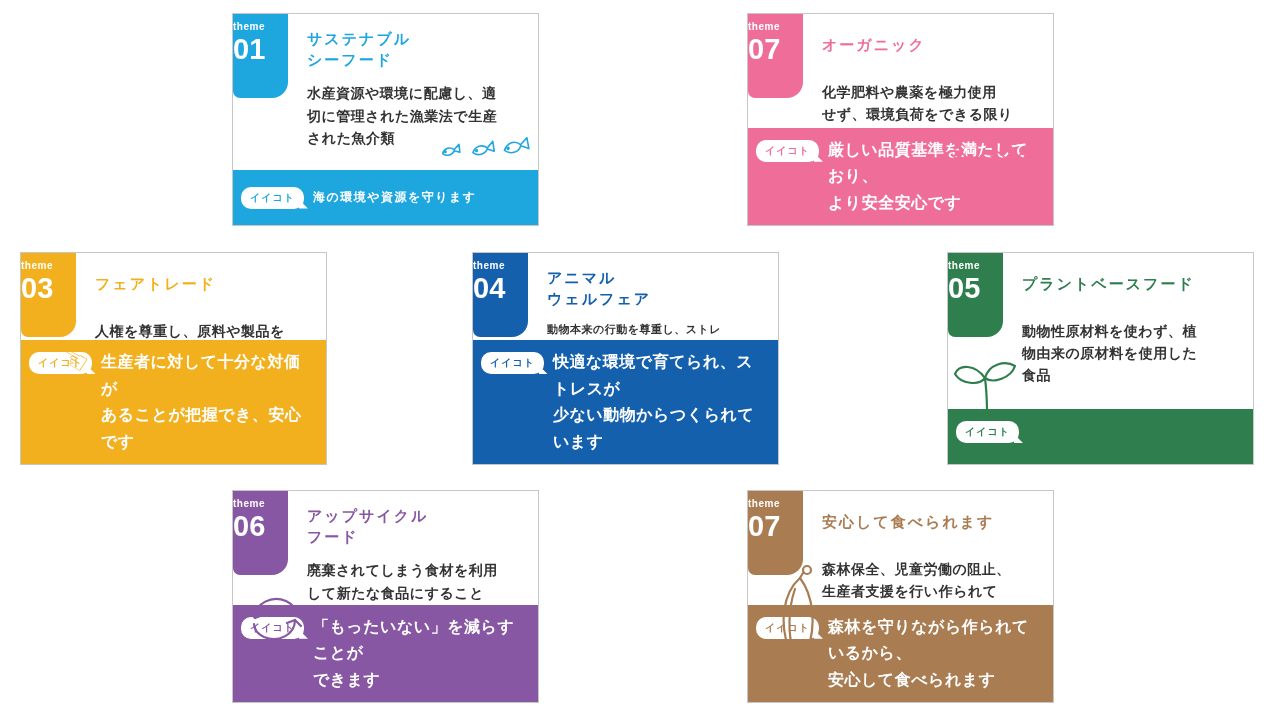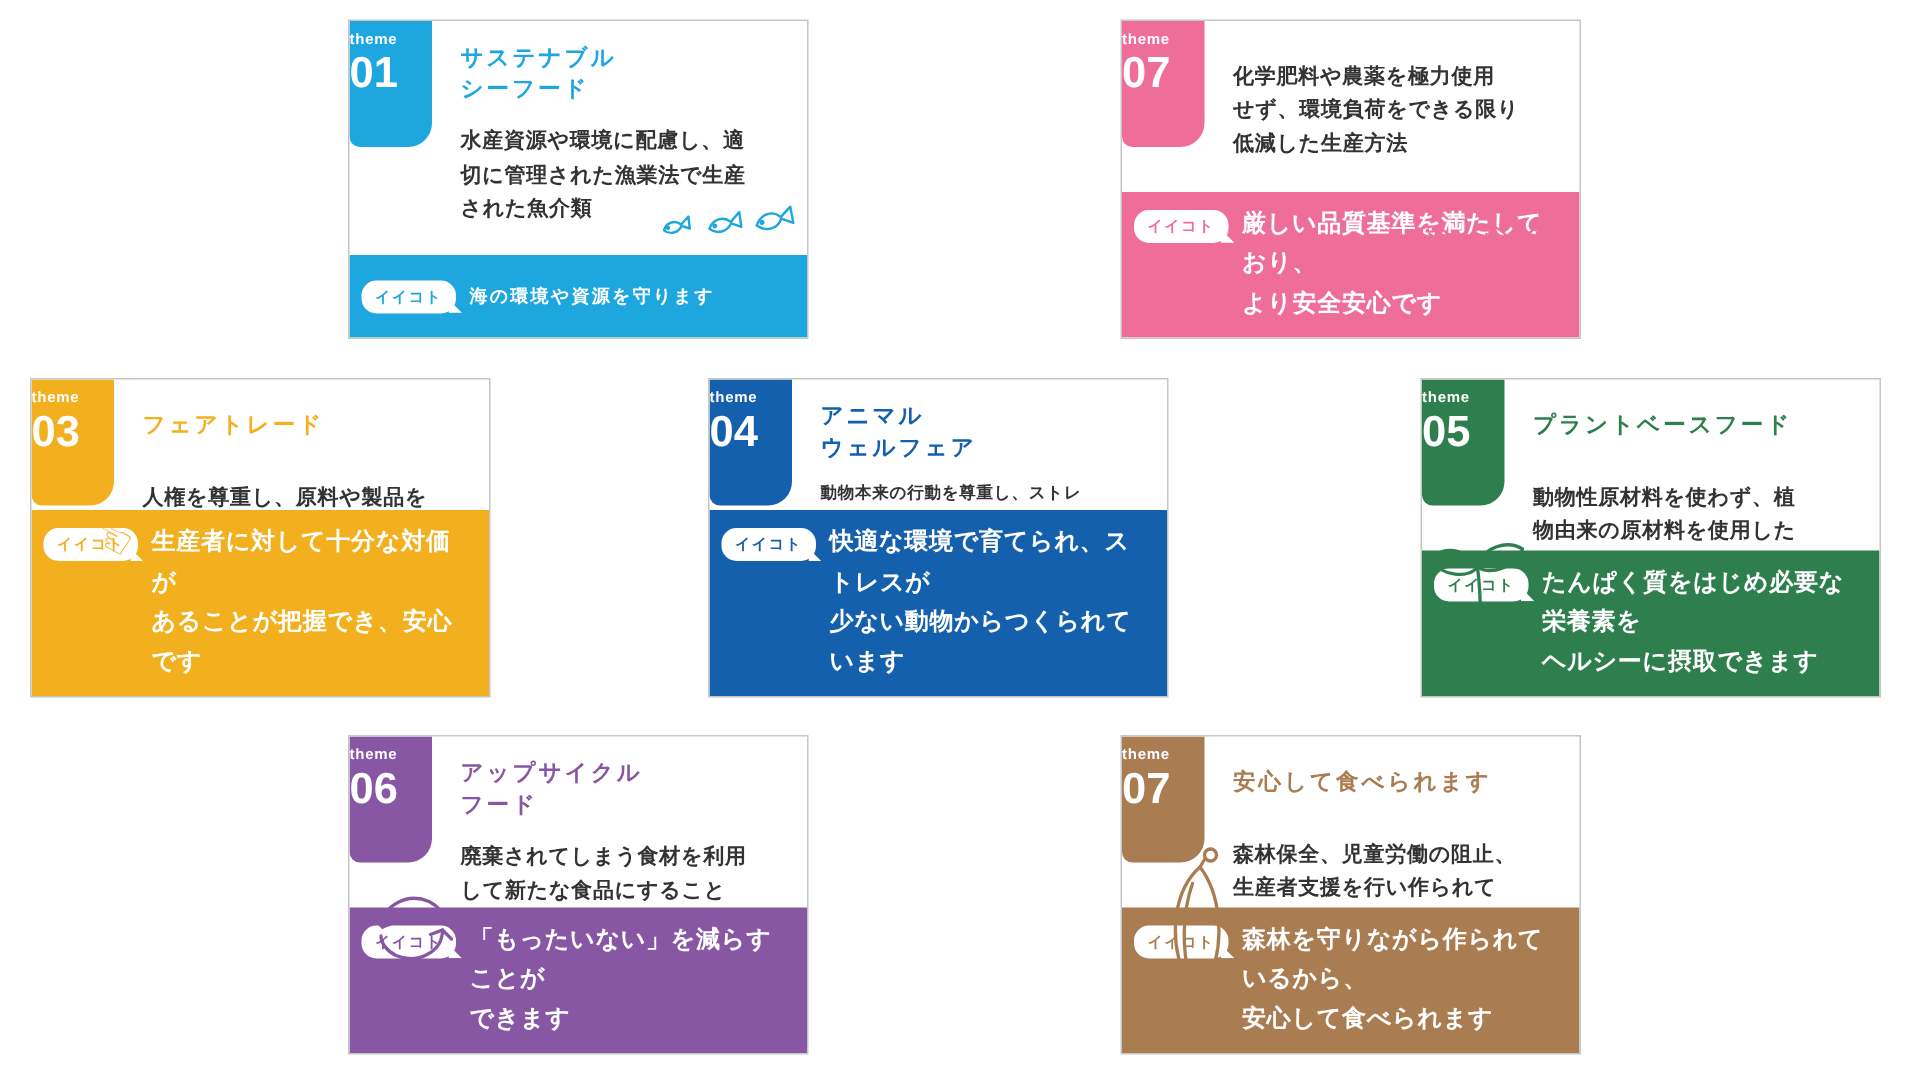--- a/index.html
+++ b/index.html
@@ -110,20 +110,21 @@
     <span class="pill">イイコト</span>
     <span class="benefit">海の環境や資源を守ります</span>
   </div>
 </div>
 
 <div class="card card2 one pos2" style="--c: #EE6D99;">
   <div class="badge">
     <span class="t">theme</span>
     <span class="n">07</span>
   </div>
+  <div class="title">オーガニック</div>
   <div class="desc">化学肥料や農薬を極力使用
 せず、環境負荷をできる限り
 低減した生産方法</div>
   <div class="icon">
     <svg width="110" height="20" viewBox="0 0 110 20" fill="none" stroke="currentColor" stroke-width="1.8" stroke-linecap="round">
       <path d="M2 20 A15 15 0 0 1 32 20"></path>
         <path d="M16 10 l3 2"></path>
       <path d="M40 20 A15 15 0 0 1 70 20"></path>
         <path d="M54 10 l3 2"></path>
       <path d="M78 20 A15 15 0 0 1 108 20"></path>
@@ -195,22 +196,20 @@
 食品</div>
   <div class="icon">
     <svg width="64" height="62" viewBox="0 0 64 62" fill="none" stroke="currentColor" stroke-width="2.2" stroke-linecap="round" stroke-linejoin="round">
       <path d="M34 61 C34 48 33 34 32 26"></path>
       <path d="M32 26 C22 12 6 12 2 22 C8 32 26 34 32 26 Z"></path>
       <path d="M32 26 C36 12 52 8 62 14 C58 26 40 32 32 26"></path>
     </svg>
   </div>
   <div class="bar">
     <span class="pill">イイコト</span>
-    <span class="benefit">たんぱく質をはじめ必要な栄養素を
-ヘルシーに摂取できます</span>
   </div>
 </div>
 
 <div class="card card6 pos6" style="--c: #8757A3;">
   <div class="badge">
     <span class="t">theme</span>
     <span class="n">06</span>
   </div>
   <div class="title">アップサイクル
 フード</div>

